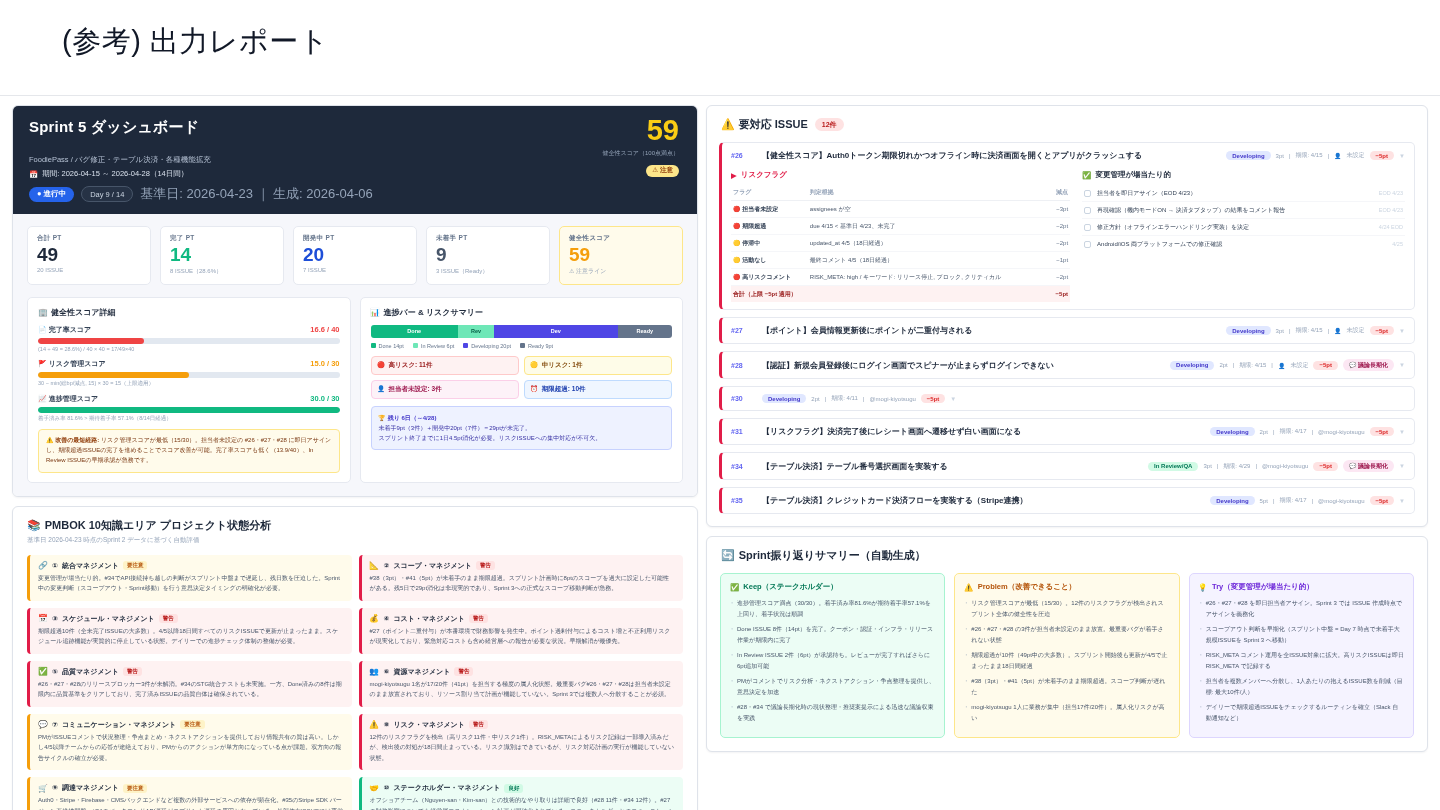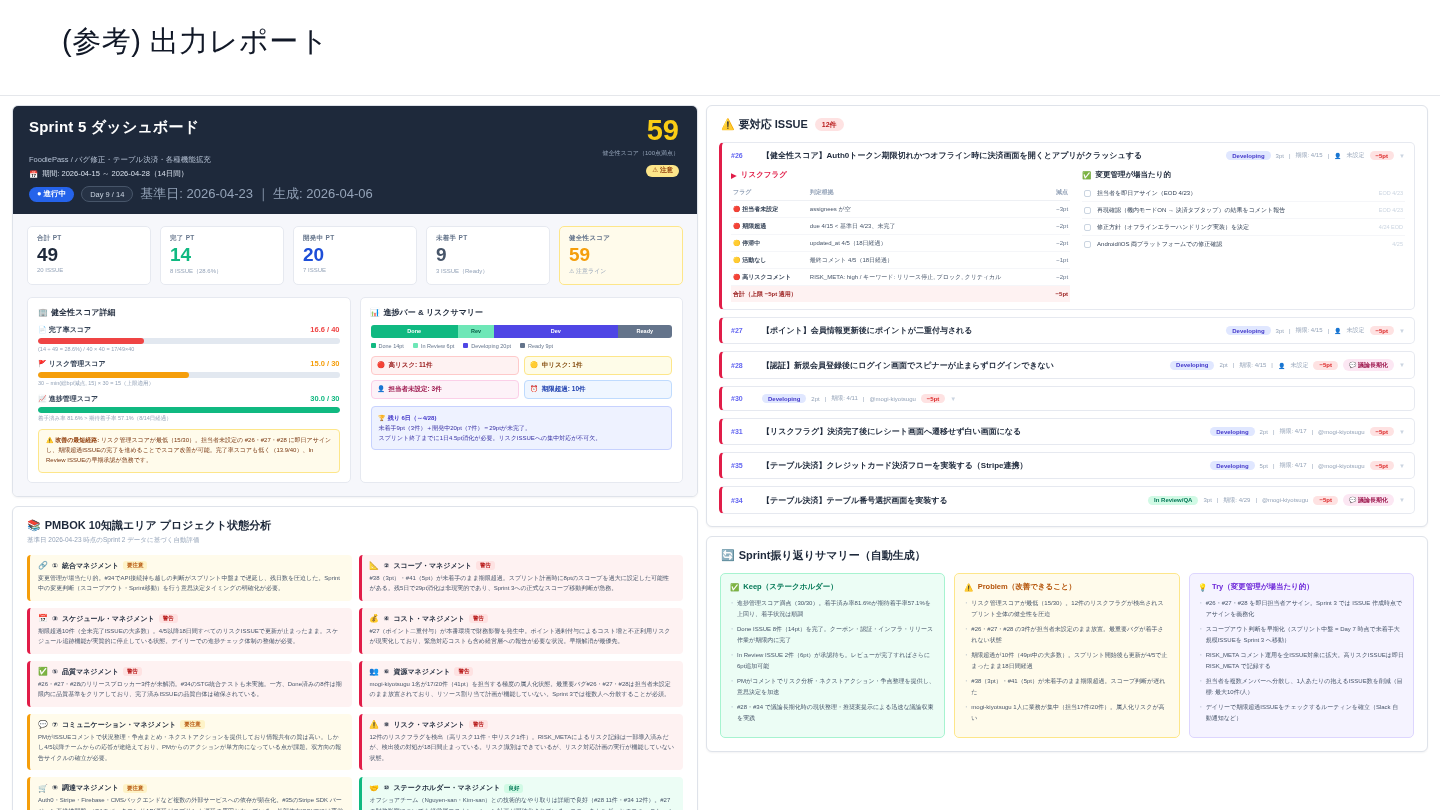--- a/index.html
+++ b/index.html
@@ -637,48 +637,48 @@
               <span class="m">|</span>
               <span class="m">@mogi-kiyotsugu</span>
               <span class="pill p-neg">−5pt</span>
               <span class="caret">▼</span>
             </span>
           </div>
         </div>
 
         <div class="iss">
           <div class="iss-row">
+            <span class="iss-id">#34</span>
+            <span class="iss-title">【テーブル決済】テーブル番号選択画面を実装する</span>
+            <span class="iss-meta">
+              <span class="pill p-rev">In Review/QA</span>
+              <span class="m">3pt</span>
+              <span class="m">|</span>
+              <span class="m">期限: 4/29</span>
+              <span class="m">|</span>
+              <span class="m">@mogi-kiyotsugu</span>
+              <span class="pill p-neg">−5pt</span>
+              <span class="pill p-long">💬 <em style="font-style:normal">議論長期化</em></span>
+              <span class="caret">▼</span>
+            </span>
+          </div>
+        </div>
+
+        <div class="iss">
+          <div class="iss-row">
             <span class="iss-id">#35</span>
             <span class="iss-title">【テーブル決済】クレジットカード決済フローを実装する（Stripe連携）</span>
             <span class="iss-meta">
               <span class="pill p-dev">Developing</span>
               <span class="m">5pt</span>
               <span class="m">|</span>
               <span class="m">期限: 4/17</span>
               <span class="m">|</span>
               <span class="m">@mogi-kiyotsugu</span>
               <span class="pill p-neg">−5pt</span>
-              <span class="caret">▼</span>
-            </span>
-          </div>
-        </div>
-
-        <div class="iss">
-          <div class="iss-row">
-            <span class="iss-id">#34</span>
-            <span class="iss-title">【テーブル決済】テーブル番号選択画面を実装する</span>
-            <span class="iss-meta">
-              <span class="pill p-rev">In Review/QA</span>
-              <span class="m">3pt</span>
-              <span class="m">|</span>
-              <span class="m">期限: 4/29</span>
-              <span class="m">|</span>
-              <span class="m">@mogi-kiyotsugu</span>
-              <span class="pill p-neg">−5pt</span>
-              <span class="pill p-long">💬 <em style="font-style:normal">議論長期化</em></span>
               <span class="caret">▼</span>
             </span>
           </div>
         </div>
 
       </div>
     </div>
 
     <div class="card" style="margin-top:9px;">
       <div class="kpt-head">

